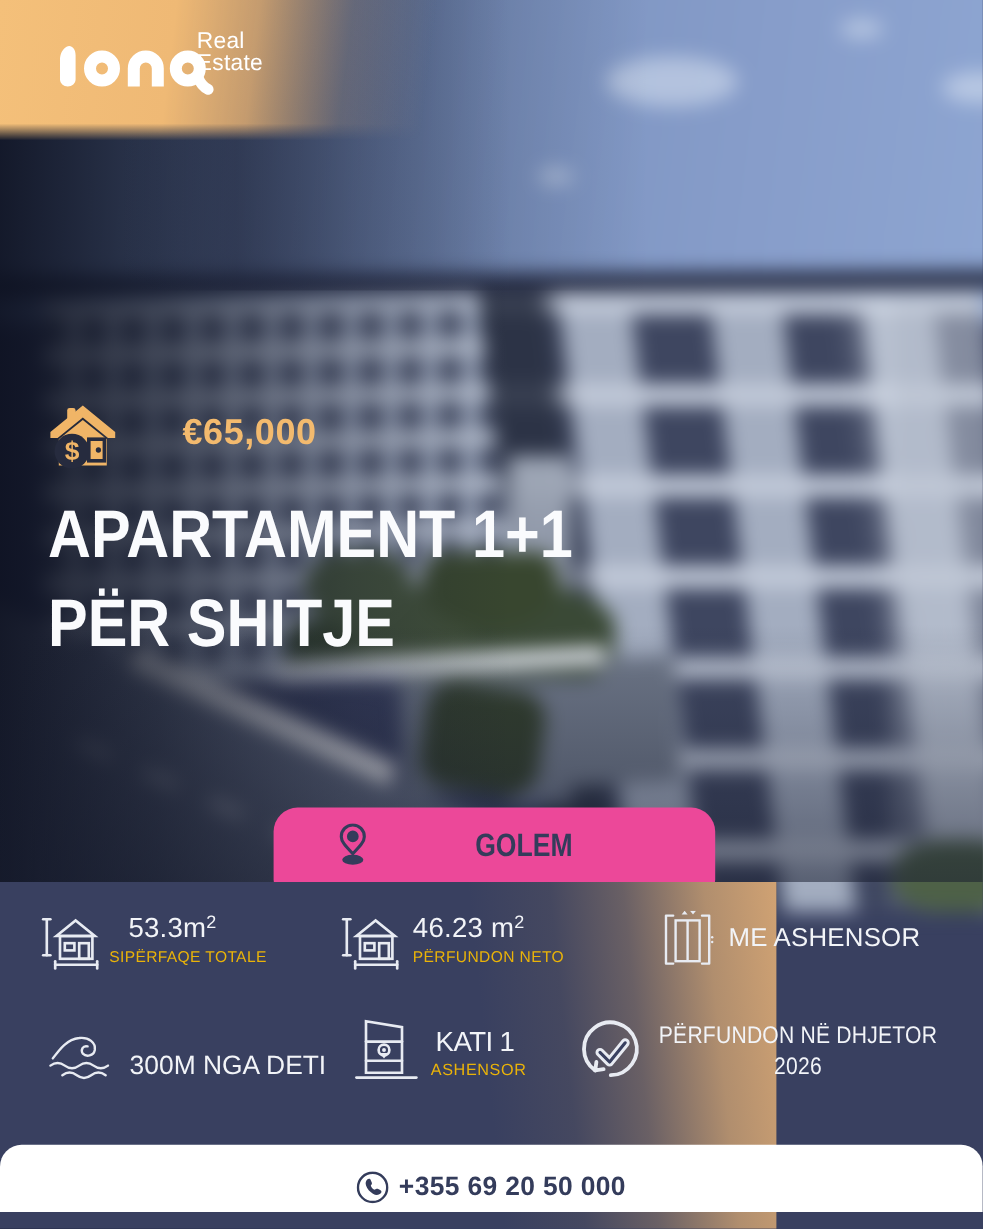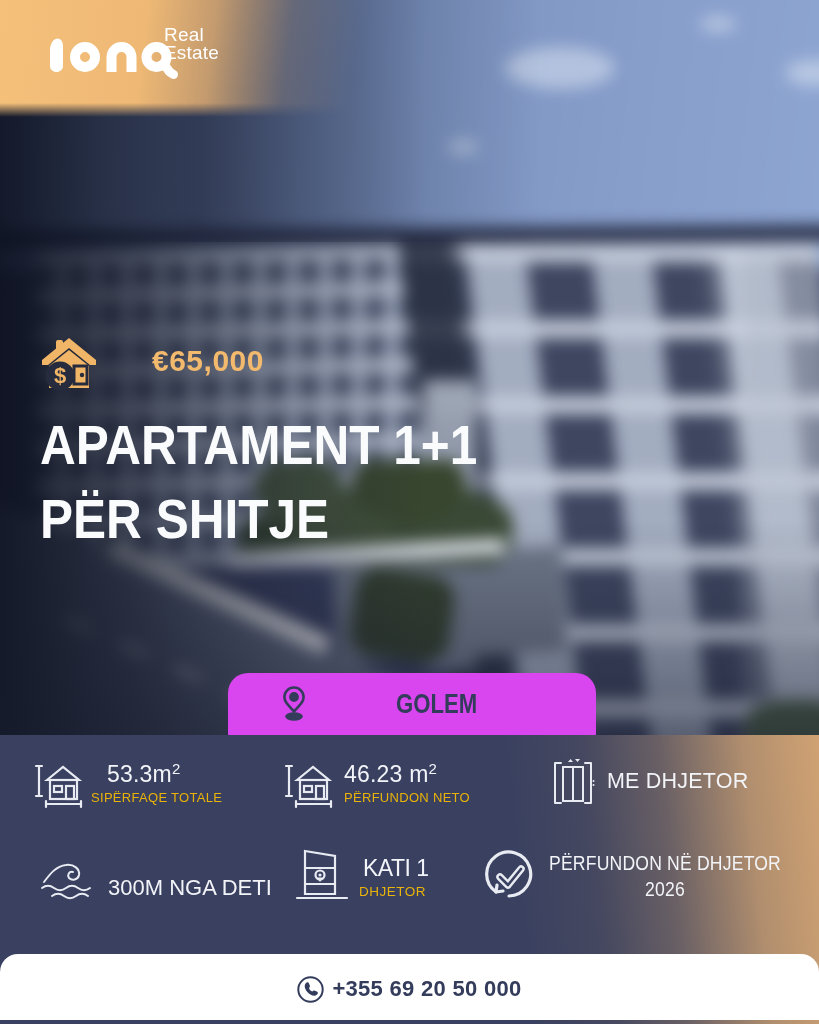--- a/index.html
+++ b/index.html
@@ -59,31 +59,31 @@
   .realestate{position:absolute;left:130px;top:0;color:#fff;font-size:19px;line-height:17.5px;font-weight:400;letter-spacing:.2px;}
 
   
   .pricerow{position:absolute;left:38px;top:332px;}
   .price{position:absolute;left:86px;top:12px;color:#f3ba6e;font-size:30px;font-weight:bold;letter-spacing:.5px;margin-left:28px;}
 
   
   .title{position:absolute;left:40px;top:408px;color:#fafbfd;font-size:56px;font-weight:bold;line-height:74px;letter-spacing:0;transform:scaleX(.885);transform-origin:0 0;}
 
   
-  .pill{position:absolute;left:228px;top:673px;width:368px;height:80px;background:#d946ef;border-radius:20px;}
+  .pill{position:absolute;left:228px;top:673px;width:368px;height:80px;background:#ec4899;border-radius:20px;}
   .pilltext{position:absolute;left:168px;top:16px;color:#343c5b;font-size:27px;font-weight:bold;letter-spacing:0;transform:scaleX(.82);transform-origin:0 0;}
 
   
-  .panel{position:absolute;left:0;top:735px;width:819px;height:289px;background:#394060;}
+  .panel{position:absolute;left:0;top:735px;width:647px;height:289px;background:#394060;}
   .goldbr{position:absolute;inset:0;background:linear-gradient(264deg,#d0a273 0%,rgba(193,153,112,.88) 9%,rgba(150,125,105,.52) 19%,rgba(100,92,95,.28) 28%,rgba(57,64,96,0) 38%);}
   .big{color:#f2f4f8;font-size:23px;letter-spacing:.2px;white-space:nowrap;}
   .small{color:#eab308;font-size:13px;letter-spacing:.3px;white-space:nowrap;}
 
   
-  .bar{position:absolute;left:0;top:954px;width:819px;height:66px;background:#fff;border-radius:18px 18px 0 0;}
+  .bar{position:absolute;left:0;top:954px;width:819px;height:56px;background:#fff;border-radius:18px 18px 0 0;}
   .phonewrap{position:absolute;left:0;top:0;width:100%;height:70px;display:flex;align-items:center;justify-content:center;gap:8px;}
   .phonenum{color:#343c5b;font-size:22px;font-weight:bold;letter-spacing:.3px;}
 </style>
 </head>
 <body>
 <div class="poster">
   <div class="photo">
     <div class="sky"></div>
     <div class="cloud" style="left:505px;top:47px;width:110px;height:42px;"></div>
     <div class="cloud" style="left:700px;top:16px;width:36px;height:16px;"></div>
@@ -191,21 +191,21 @@
         <path d="M4 4 h6 M4 4 v40 M4 44 h6" stroke-linecap="round"></path>
         <path d="M40 4 h-6 M40 4 v40 M40 44 h-6" stroke-linecap="round"></path>
         <rect x="12" y="8" width="20" height="34"></rect>
         <line x1="22" y1="8" x2="22" y2="42"></line>
         <path d="M17 3 l2.5 -3 l2.5 3 Z" fill="#e8ebf2" stroke="none"></path>
         <path d="M24 0 l2.5 3 l2.5 -3 Z" fill="#e8ebf2" stroke="none"></path>
         <circle cx="42.5" cy="22" r="1" fill="#e8ebf2" stroke="none"></circle>
         <circle cx="42.5" cy="26" r="1" fill="#e8ebf2" stroke="none"></circle>
       </g>
     </svg>
-    <div class="abs big" style="left:607px;top:34px;font-size:21.5px;">ME DHJETOR</div>
+    <div class="abs big" style="left:607px;top:34px;font-size:21.5px;">ME ASHENSOR</div>
 
     <svg class="abs" style="left:40px;top:125px;" width="54" height="40" viewBox="0 0 54 40">
       <g stroke="#e8ebf2" stroke-width="2" fill="none" stroke-linecap="round">
         <path d="M4 22 C10 14 16 6 26 5 C34 4 40 9 39 15 C38 20 32 21 29 18 C27 15 29 11 33 12"></path>
         <path d="M2 28 c4 -3 8 -3 12 0 c4 3 8 3 12 0 c4 -3 8 -3 12 0 c4 3 8 3 12 0"></path>
         <path d="M12 36 c4 -3 8 -3 12 0 c4 3 8 3 12 0 c4 -3 8 -3 12 0"></path>
       </g>
     </svg>
     <div class="abs big" style="left:108px;top:140px;font-size:22px;letter-spacing:0;">300M NGA DETI</div>
 
@@ -214,21 +214,21 @@
         <path d="M10 8 L40 13 L40 51 L10 51 Z"></path>
         <line x1="10" y1="25" x2="40" y2="25"></line>
         <line x1="10" y1="41" x2="40" y2="41"></line>
         <line x1="2" y1="55" x2="52" y2="55"></line>
         <circle cx="25" cy="32" r="4.5"></circle>
         <path d="M25 39 l-3.5 -4.5 h7 Z" fill="#e8ebf2" stroke="none"></path>
         <circle cx="25" cy="32" r="1.6" fill="#e8ebf2" stroke="none"></circle>
       </g>
     </svg>
     <div class="abs big" style="left:363px;top:120px;font-size:23px;letter-spacing:-.5px;">KATI 1</div>
-    <div class="abs small" style="left:359px;top:149px;font-size:13.5px;letter-spacing:.5px;">DHJETOR</div>
+    <div class="abs small" style="left:359px;top:149px;font-size:13.5px;letter-spacing:.5px;">ASHENSOR</div>
 
     <svg class="abs" style="left:482px;top:112px;" width="54" height="54" viewBox="0 0 54 54">
       <g stroke="#e8ebf2" fill="none" stroke-linecap="round">
         <path d="M14 45 A 22 22 0 1 1 27 49" stroke-width="3.2"></path>
         <path d="M14 45 l7 -1 M14 45 l1 -7" stroke-width="3.2"></path>
         <path d="M18 30 l8 8 l13 -16" stroke-width="7.5" stroke-linejoin="round"></path>
         <path d="M18 30 l8 8 l13 -16" stroke="#394060" stroke-width="2.6" stroke-linejoin="round"></path>
       </g>
     </svg>
     <div class="abs big" style="left:520px;top:115px;width:290px;font-size:20px;text-align:center;transform:scaleX(.88);transform-origin:50% 0;white-space:normal;line-height:26px;">PËRFUNDON NË DHJETOR 2026</div>

